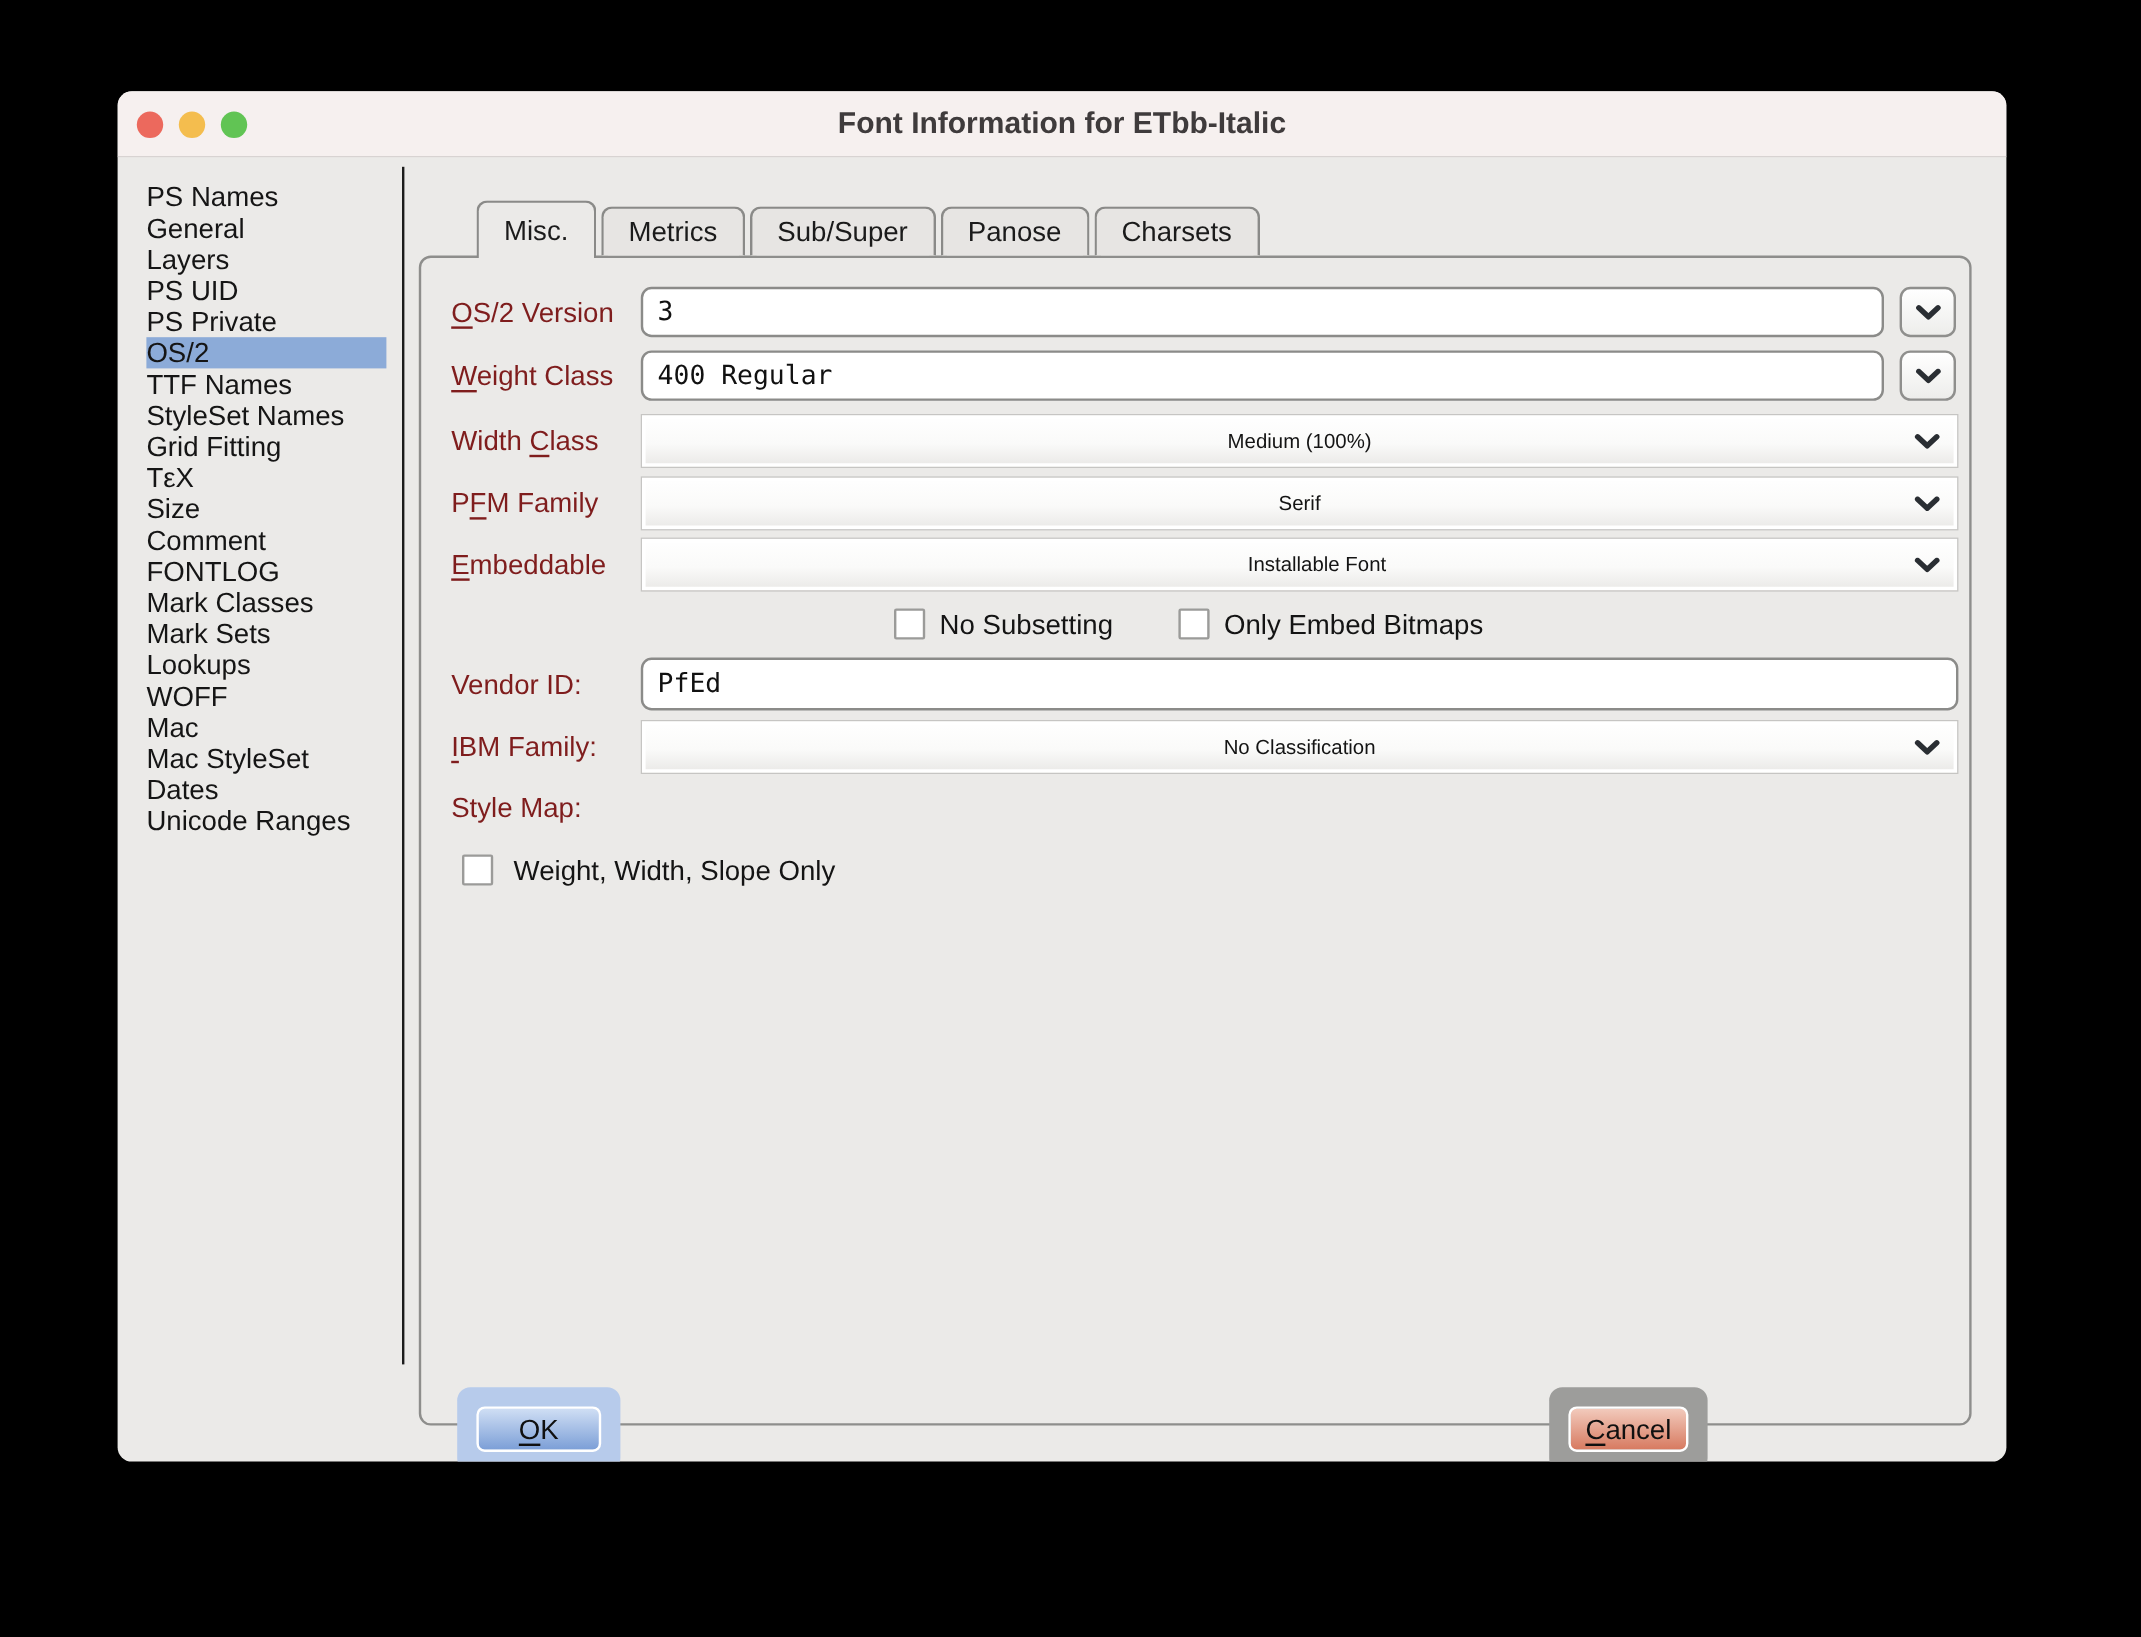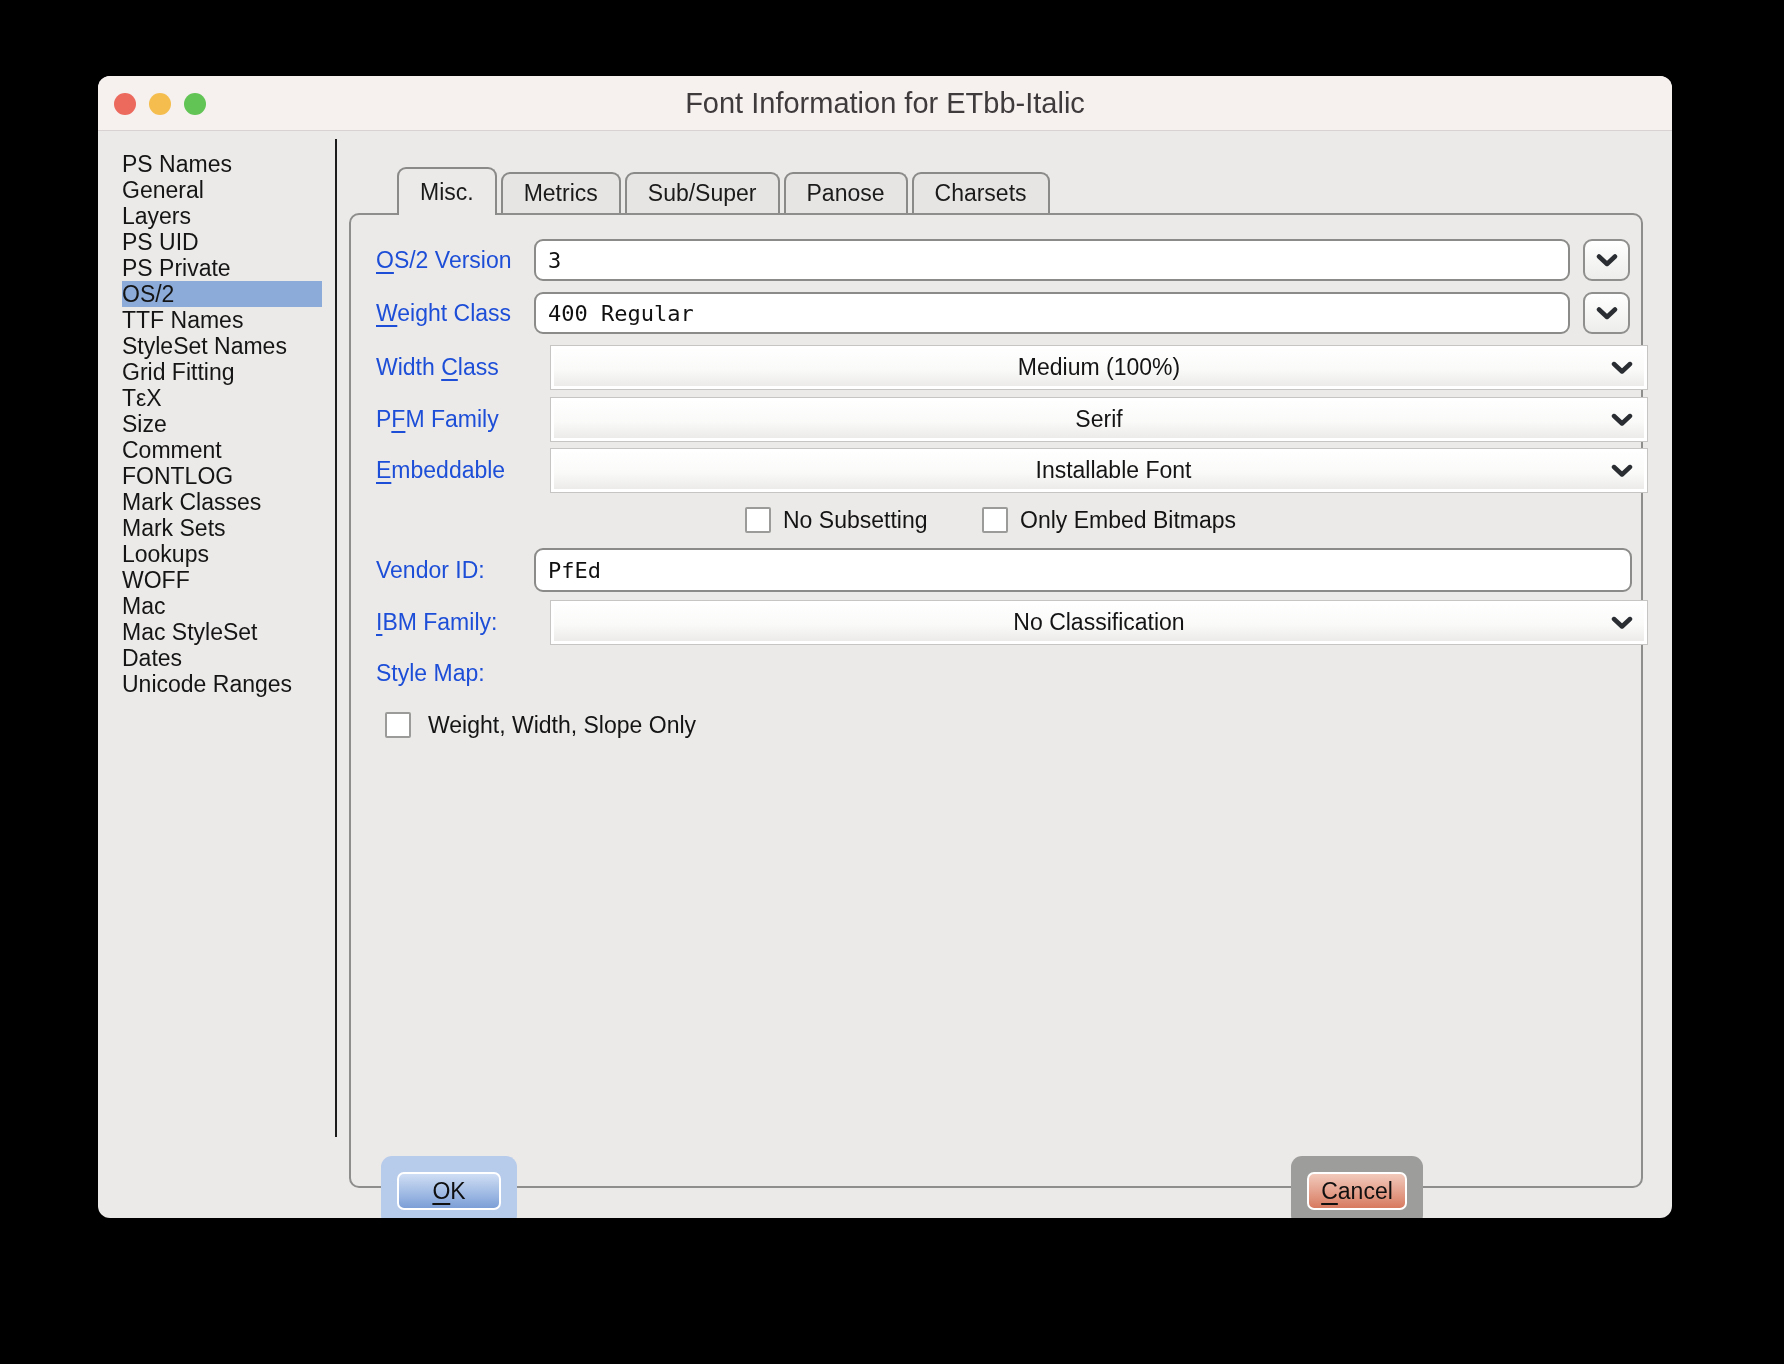--- a/index.html
+++ b/index.html
@@ -9,52 +9,52 @@
     background:var(--content-bg,#ebeae8);border-radius:12px;overflow:hidden;}
   
   .titlebar{position:absolute;left:0;top:0;width:100%;height:55px;
     background:var(--titlebar-bg,#f6f0ef);border-bottom:1px solid #d8d3d2;box-sizing:border-box;}
   .lights{position:absolute;left:16px;top:17px;display:flex;gap:13px;}
   .light{width:22px;height:22px;border-radius:50%;display:inline-block;}
   .light.red{background:var(--light-red,#ec695d);}
   .light.yellow{background:var(--light-yellow,#f4bd4e);}
   .light.green{background:var(--light-green,#61c454);}
   .title{position:absolute;left:0;right:0;top:0;height:55px;display:flex;align-items:center;justify-content:center;
-    font-size:29px;font-weight:normal;color:#3f3b3c;}
+    font-size:25px;font-weight:bold;color:#3f3b3c;}
   
   .content{position:absolute;left:0;top:55px;right:0;bottom:0;}
   
   .sidebar{position:absolute;left:0;top:20px;width:238px;padding-left:24px;box-sizing:border-box;}
   .sb-item{font-size:23px;line-height:26px;color:#151515;width:200px;white-space:nowrap;cursor:default;}
   .sb-item.selected{background:var(--selection-blue,#8cabd8);}
   .vdivider{position:absolute;left:237px;top:8px;width:2px;height:998px;background:#1c1c1c;}
   
   .tabs{position:absolute;left:251px;top:34px;height:48px;display:flex;align-items:flex-end;z-index:5;margin-left:48px;}
   .tab{height:41px;box-sizing:border-box;border:2px solid #8a8a88;border-bottom:none;
     border-radius:9px 9px 0 0;margin-right:4px;padding:0 21px;display:flex;align-items:center;
     font-size:23px;color:#1b1b1b;background:#e7e5e3;cursor:default;}
   .tab.selected{height:48px;margin-bottom:-2px;background:var(--content-bg,#ebeae8);z-index:6;}
   
   .groupbox{position:absolute;left:251px;top:82px;width:1294px;height:975px;
     border:2px solid #8e8e8c;border-radius:10px;box-sizing:border-box;background:transparent;}
   
   .rowlabel{position:absolute;left:278px;display:flex;align-items:center;
-    font-size:23px;color:#1d4ed8;white-space:nowrap;}
+    font-size:23px;color:#7f1d1d;white-space:nowrap;}
   .mn{text-decoration:underline;text-underline-offset:4px;text-decoration-thickness:2px;}
   .textfield{position:absolute;left:436px;width:1036px;box-sizing:border-box;background:#fff;
     border:2px solid #8b8b89;border-radius:9px;font-family:"DejaVu Sans Mono",monospace;
     font-size:22px;color:#111;padding:0 0 0 12px;outline:none;}
   .textfield.wide{width:1098px;}
   .dropbtn{position:absolute;left:1485px;width:47px;box-sizing:border-box;border:2px solid #8f8f8d;
     border-radius:9px;background:linear-gradient(180deg,#ffffff,#ededeb);
     display:flex;align-items:center;justify-content:center;padding:0;cursor:default;}
-  .combo{position:absolute;left:452px;width:1098px;box-sizing:border-box;
+  .combo{position:absolute;left:436px;width:1098px;box-sizing:border-box;
     border:1px solid #c6c5c3;box-shadow:inset 0 0 0 3px #fff;
     background:linear-gradient(180deg,#ffffff 0%,#fafaf9 55%,#e9e8e6 100%);
-    display:flex;align-items:center;justify-content:center;font-size:23px;color:#141414;cursor:default;}
+    display:flex;align-items:center;justify-content:center;font-size:17px;color:#141414;cursor:default;}
   .combo .chev{position:absolute;right:14px;top:50%;transform:translateY(-50%);display:flex;}
   .checkbox{position:absolute;width:26px;height:26px;box-sizing:border-box;background:#fff;
     border:2px solid #9b9b99;border-radius:2px;cursor:default;}
   .cblabel{position:absolute;font-size:23px;color:#141414;white-space:nowrap;}
   
   .btn-ring{position:absolute;padding:16px;border-radius:11px;display:inline-block;}
   .btn-ring.ok{background:var(--ok-ring,#b7cbeb);}
   .btn-ring.cancel{background:var(--cancel-ring,#9d9d9b);}
   .btn{box-sizing:border-box;height:38px;border-radius:7px;border:2px solid #fff;
     display:flex;align-items:center;justify-content:center;font-size:23px;color:#101010;cursor:default;}

